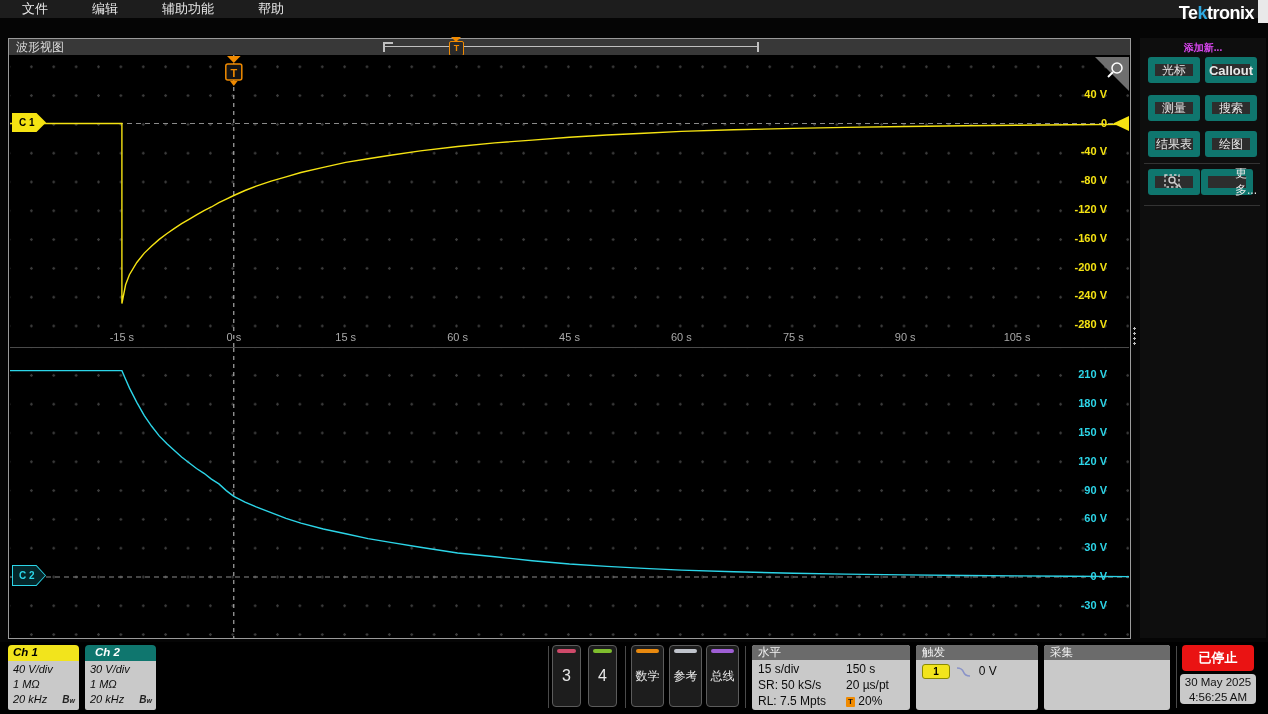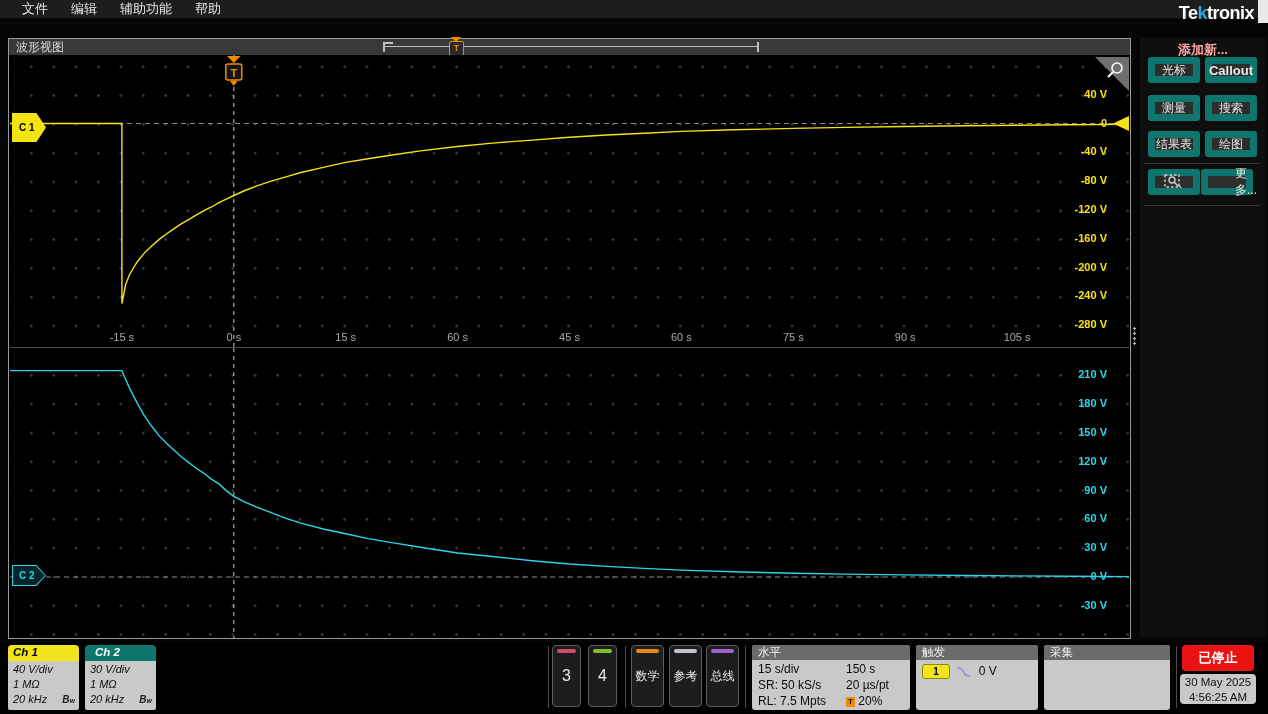--- a/index.html
+++ b/index.html
@@ -1,20 +1,20 @@
 <!DOCTYPE html>
 <html><head>
 <meta charset="utf-8">
 <style>
   html,body{margin:0;padding:0;background:#000;}
   #app{position:relative;width:1268px;height:714px;background:#050505;overflow:hidden;
        font-family:"Liberation Sans",sans-serif;color:#e6e6e6;}
   
   .menubar{position:absolute;left:0;top:0;width:1268px;height:18px;background:#1d1d1d;
-           display:flex;align-items:center;padding-left:22px;box-sizing:border-box;gap:23px;}
+           display:flex;align-items:center;padding-left:22px;box-sizing:border-box;gap:44px;}
   .menubar .mi{font-size:13px;color:#e8e8e8;cursor:default;}
   .logo{position:absolute;right:14px;top:3px;font-size:18px;font-weight:bold;color:#fff;
         letter-spacing:-0.5px;}
   .logo .kblue{color:#2ea8e0;}
   .logo-block{position:absolute;right:0;top:0;width:10px;height:23px;background:#e9e9e9;}
   
   .wave-window{position:absolute;left:8px;top:38px;width:1121px;height:599px;
                border:1px solid #9a9a9a;background:#000;}
   .titlebar{position:absolute;left:0;top:0;width:100%;height:16px;background:#383838;
             display:flex;align-items:center;}
@@ -38,21 +38,21 @@
   .ylab{position:absolute;width:70px;text-align:right;font-size:11px;font-weight:bold;}
   .xlab{position:absolute;width:56px;text-align:center;font-size:11px;color:#a9a9a9;}
   .ch-badge{position:absolute;clip-path:polygon(0 0,72% 0,100% 50%,72% 100%,0 100%);}
   .ch-badge .inner{position:absolute;inset:1px;clip-path:polygon(0 0,72% 0,100% 50%,72% 100%,0 100%);
                    font-size:10px;font-weight:bold;display:flex;align-items:center;padding-left:6px;box-sizing:border-box;}
   .resize-dots{position:absolute;left:1133px;top:326px;width:3px;height:20px;
                background-image:radial-gradient(circle,#bbb 1px,transparent 1.4px);
                background-size:3px 5px;}
   
   .sidebar{position:absolute;left:1140px;top:38px;width:126px;height:600px;background:#0e0e0e;}
-  .sidebar .stitle{font-size:13px;font-weight:bold;color:#fca5a5;text-align:center;margin-top:3px;}
+  .sidebar .stitle{font-size:10px;font-weight:bold;color:#d946ef;text-align:center;margin-top:3px;}
   .sbtn{position:absolute;width:52px;height:26px;background:#2d2d2d;border:7px solid #0f766e;
         border-radius:3px;color:#e8e8e8;font-size:12px;display:flex;align-items:center;justify-content:center;
         box-sizing:border-box;cursor:pointer;}
   .sbtn.bold{font-weight:bold;font-size:13px;}
   .sdiv{position:absolute;left:4px;width:116px;height:1px;background:#333;}
   
   .bottombar{position:absolute;left:0;top:642px;width:1268px;height:72px;background:#000;}
   .vsep{position:absolute;top:4px;width:1px;height:62px;background:#4a4a4a;}
   .chbadge{position:absolute;top:3px;width:71px;height:65px;border-radius:4px 4px 2px 2px;overflow:hidden;font-style:italic;}
   .chbadge .hd{height:16px;font-size:11.5px;font-weight:bold;padding:1px 0 0 5px;box-sizing:border-box;}
@@ -111,21 +111,21 @@
           <path d="M0.0,68.5 L104.4,68.5 L111.9,68.5 L111.9,248.5 L115.6,229.8 L119.4,219.7 L126.8,207.5 L134.3,198.1 L141.7,190.9 L149.2,184.4 L156.7,178.7 L164.1,173.6 L171.6,168.6 L179.0,164.3 L186.5,159.9 L194.0,155.6 L201.4,152.0 L208.9,147.7 L216.3,144.1 L223.8,140.5 L235.0,135.5 L246.2,131.1 L261.1,126.1 L276.0,121.8 L290.9,117.5 L313.3,112.4 L335.7,107.4 L358.1,103.8 L380.5,100.2 L410.3,95.9 L447.6,91.5 L484.9,87.9 L522.2,85.1 L559.5,82.2 L596.8,80.0 L634.1,78.2 L671.4,76.4 L723.6,74.8 L783.3,73.4 L835.5,72.4 L895.2,71.5 L954.9,70.8 L1007.1,70.2 L1059.3,69.8 L1119.0,69.4" fill="none" stroke="#f5e312" stroke-width="1.4"></path>
           <polygon points="1085,2 1119,2 1119,36" fill="#6f6f6f"></polygon>
           <circle cx="1107" cy="13" r="5" fill="none" stroke="#fff" stroke-width="1.5"></circle>
           <line x1="1103" y1="17" x2="1098" y2="22" stroke="#fff" stroke-width="2"></line>
           <polygon points="1119,61 1119,76 1103,68.5" fill="#f5e312"></polygon>
           <polygon points="217,1 230.6,1 223.8,8" fill="#f08a00"></polygon>
           <rect x="215.8" y="9" width="16" height="16" rx="2" fill="#141414" stroke="#f08a00" stroke-width="1.5"></rect>
           <text x="223.8" y="21.5" fill="#f08a00" font-size="11" font-weight="bold" text-anchor="middle" font-family="&quot;Liberation Sans&quot;,sans-serif">T</text>
           <polygon points="220,26 227.6,26 223.8,31" fill="#f08a00"></polygon>
         </svg>
-      <div class="ch-badge" id="badge-c1" style="left:2px;top:58px;width:34px;height:29px;background:#f5e312;">
+      <div class="ch-badge" id="badge-c1" style="left:2px;top:58px;width:34px;height:19px;background:#f5e312;">
         <div class="inner" style="background:#f5e312;color:#000;">C 1</div>
       </div>
     <div class="ylab" style="right: 22px; top: 32.7px; color: rgb(245, 227, 18);">40 V</div>
         <div class="ylab" style="right: 22px; top: 61.5px; color: rgb(245, 227, 18);">0</div>
         <div class="ylab" style="right: 22px; top: 90.3px; color: rgb(245, 227, 18);">-40 V</div>
         <div class="ylab" style="right: 22px; top: 119.1px; color: rgb(245, 227, 18);">-80 V</div>
         <div class="ylab" style="right: 22px; top: 147.9px; color: rgb(245, 227, 18);">-120 V</div>
         <div class="ylab" style="right: 22px; top: 176.7px; color: rgb(245, 227, 18);">-160 V</div>
         <div class="ylab" style="right: 22px; top: 205.5px; color: rgb(245, 227, 18);">-200 V</div>
         <div class="ylab" style="right: 22px; top: 234.3px; color: rgb(245, 227, 18);">-240 V</div>

